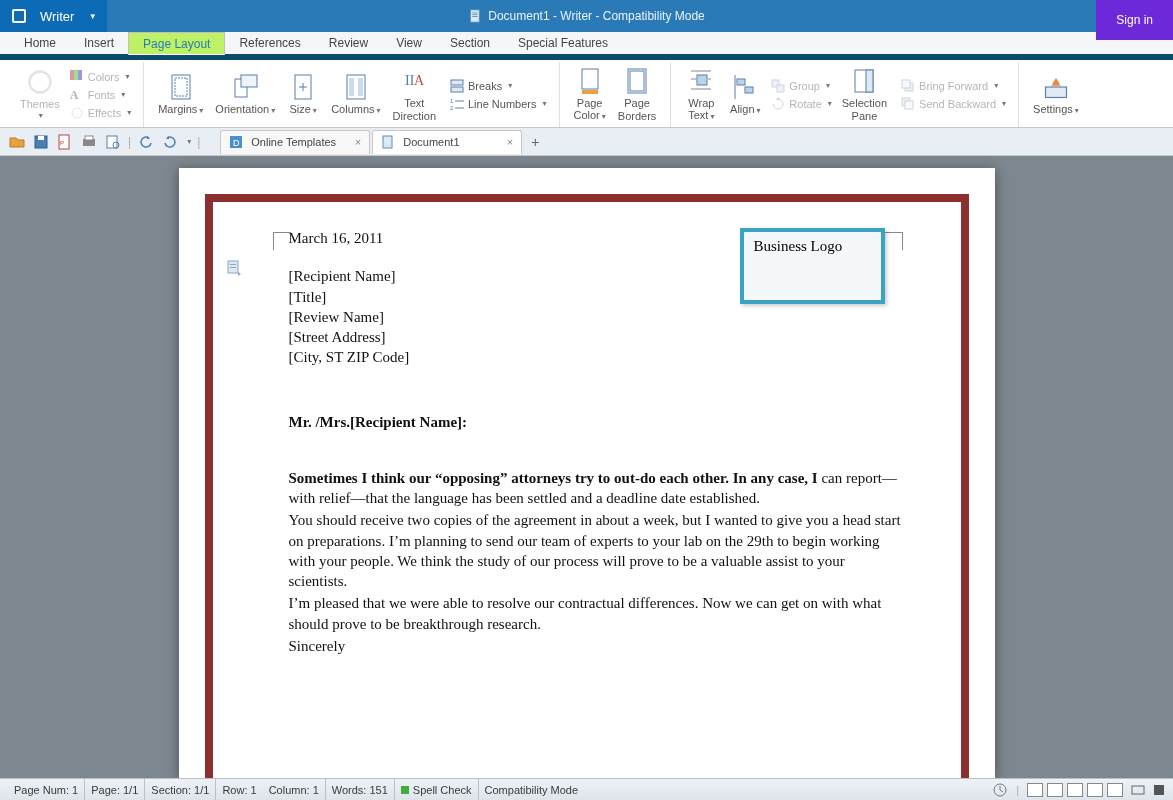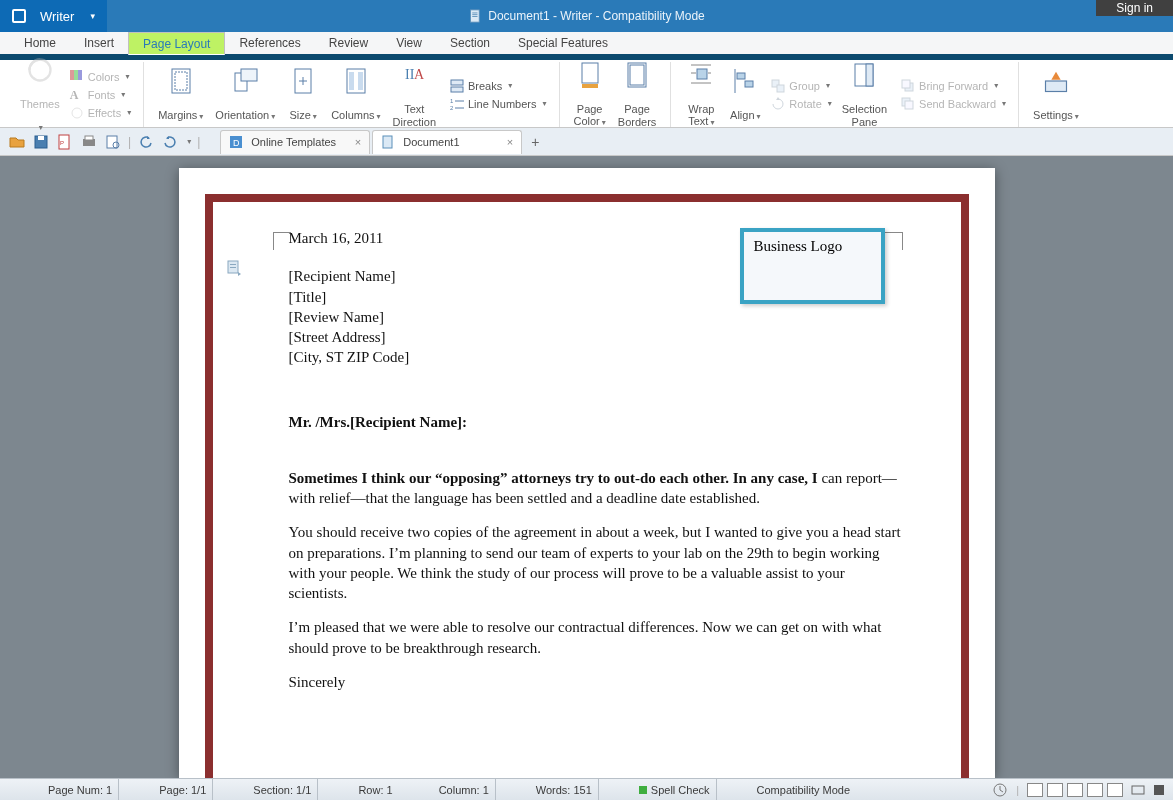--- a/index.html
+++ b/index.html
@@ -3,54 +3,54 @@
 <meta charset="utf-8">
 <style>
 * { box-sizing: border-box; margin: 0; padding: 0; }
 body { font-family: "Segoe UI", Tahoma, sans-serif; font-size: 12px; background: linear-gradient(180deg, #1a6ba3 0%, #2d8fce 100%); width: 1173px; height: 800px; overflow: hidden; position: relative; }
 .titlebar { height: 32px; background: #2a7ab8; color: #fff; display: flex; align-items: center; position: relative; }
 .app-button { background: #0d6ab5; height: 32px; padding: 0 12px; display: flex; align-items: center; gap: 14px; color: #fff; font-size: 13px; }
 .app-button .logo { width: 14px; height: 14px; border: 2px solid #fff; border-radius: 2px; display: inline-block; position: relative; }
 .app-button .arrow { font-size: 9px; margin-left: 2px; }
 .title-center { position: absolute; left: 50%; transform: translateX(-50%); display: flex; align-items: center; gap: 6px; font-size: 12px; color: #eaf3fa; }
 .title-center svg { width: 14px; height: 14px; }
-.signin { position: absolute; right: 0; top: 0; height: 16px; background: #404040; color: #fff; padding: 0 20px; display: flex; align-items: center; font-size: 12px; }
+.signin { position: absolute; right: 0; top: 0; height: 40px; background: #6d28d9; color: #fff; padding: 0 20px; display: flex; align-items: center; font-size: 12px; }
 .menubar { height: 28px; background: #f5f6f7; border-bottom: 6px solid #0c4a6e; display: flex; align-items: stretch; padding-left: 10px; }
 .menu-tab { padding: 0 14px; display: flex; align-items: center; font-size: 12px; color: #444; cursor: pointer; }
 .menu-tab.active { background: #bef264; border: 1px solid #c0c0c0; border-bottom: 1px solid #fff; margin-bottom: -1px; color: #2a7ab8; }
 .ribbon { height: 68px; background: #fff; border-bottom: 1px solid #c8c8c8; display: flex; align-items: stretch; padding: 2px 6px 0 6px; }
 .ribbon-group { display: flex; align-items: center; padding: 0 8px; border-right: 1px solid #e0e0e0; }
-.ribbon-btn { display: flex; flex-direction: column; align-items: center; justify-content: flex-end; padding: 2px 6px; font-size: 11px; color: #555; gap: 14px; cursor: pointer; min-width: 44px; text-align: center; line-height: 1.1; }
+.ribbon-btn { display: flex; flex-direction: column; align-items: center; justify-content: flex-end; padding: 2px 6px; font-size: 11px; color: #555; gap: 2px; cursor: pointer; min-width: 44px; text-align: center; line-height: 1.1; }
 .ribbon-btn.lg svg, .ribbon-btn.lg .ico { width: 28px; height: 28px; }
 .ribbon-stack { display: flex; flex-direction: column; gap: 2px; justify-content:center; }
 .ribbon-mini { display: flex; align-items: center; gap: 4px; font-size: 11px; color: #555; padding: 1px 4px; cursor: pointer; }
 .ribbon-mini svg, .ribbon-mini .ico { width: 14px; height: 14px; }
 .dd { font-size: 8px; color: #777; margin-left: 2px; }
 .disabled { color: #b5b5b5; }
 .disabled svg { opacity: .4; }
 .quickbar { height: 28px; background: #e8eef4; border-bottom: 1px solid #c8c8c8; display: flex; align-items: center; padding: 0 8px; gap: 6px; }
 .qbtn { width: 18px; height: 18px; display: flex; align-items: center; justify-content: center; cursor: pointer; }
 .doc-tabs { display: flex; align-items: center; margin-left: 14px; }
 .doc-tab { height: 24px; background: #f8f8f8; border: 1px solid #c8c8c8; border-bottom: none; display: flex; align-items: center; gap: 8px; padding: 0 8px 0 8px; font-size: 11px; color: #444; margin-right: 2px; border-radius: 3px 3px 0 0; min-width: 150px; }
 .doc-tab.active { background: #fff; }
 .doc-tab .close { font-size: 11px; color: #888; cursor: pointer; margin-left: auto; }
 .newtab { width: 22px; height: 22px; display: flex; align-items: center; justify-content: center; color: #666; cursor: pointer; font-size: 14px; }
 .workspace { position: absolute; top: 156px; bottom: 22px; left: 0; right: 0; background: #7d878f; overflow: hidden; display:flex; justify-content:center; }
 .page-shadow { margin-top: 12px; width: 816px; background: #fff; box-shadow: 0 2px 12px rgba(0,0,0,.4); position: relative; }
 .page-border { position:absolute; top:26px; left:26px; right:26px; bottom:0; border: 8px solid #8b2f2f; border-bottom:none; }
 .page-content { position:absolute; top:60px; left:110px; right:90px; font-family: "Times New Roman", serif; font-size: 15px; color: #111; line-height: 1.35; }
 .logo-box { position:absolute; top:60px; right:110px; width: 145px; height: 76px; border: 4px solid #3aa3c4; background: #f5f8fb; padding: 6px 10px; font-family: "Times New Roman", serif; font-size: 15px; box-shadow: 2px 2px 4px rgba(0,0,0,.2); }
-.body-p { margin-top: 14px; }
+.body-p { margin-top: 2px; }
 .subject { font-weight: bold; text-decoration: underline; margin-top: 24px; }
 .margin-handle { position:absolute; width:18px; height:18px; border-right:1px solid #888; border-bottom:1px solid #888; }
 .margin-handle.tl { top:64px; left:94px; border:none; border-left:1px solid #888; border-top:1px solid #888;}
 .margin-handle.tr { top:64px; right:92px; transform: scaleX(-1); border:none; border-left:1px solid #888; border-top:1px solid #888;}
 .para-mark { position:absolute; top:92px; left:48px; width:14px; height:16px; }
 .statusbar { position:absolute; bottom:0; left:0; right:0; height:22px; background: linear-gradient(#eef2f6,#dde4eb); border-top: 1px solid #b8c0c8; display:flex; align-items:center; font-size: 11px; color:#3a3a3a; padding: 0 8px; }
-.statusbar .seg { padding: 12px 6px; border-right: 1px solid #b8c0c8; height: 100%; display:flex; align-items:center;margin-left:34px; }
+.statusbar .seg { padding: 12px 6px; border-right: 1px solid #b8c0c8; height: 100%; display:flex; align-items:center; }
 .statusbar .right { margin-left:auto; display:flex; align-items:center; gap:8px; }
 .green-sq { width:8px; height:8px; background:#3fae3f; display:inline-block; margin-right:4px; }
 .view-icons { display:flex; gap:4px; }
 .view-icons .vi { width:16px; height:14px; border:1px solid #888; background:#fff; cursor:pointer; }
 .sep { color:#b0b0b0; }
 </style>
 </head>
 <body>
 
 <div class="titlebar">

